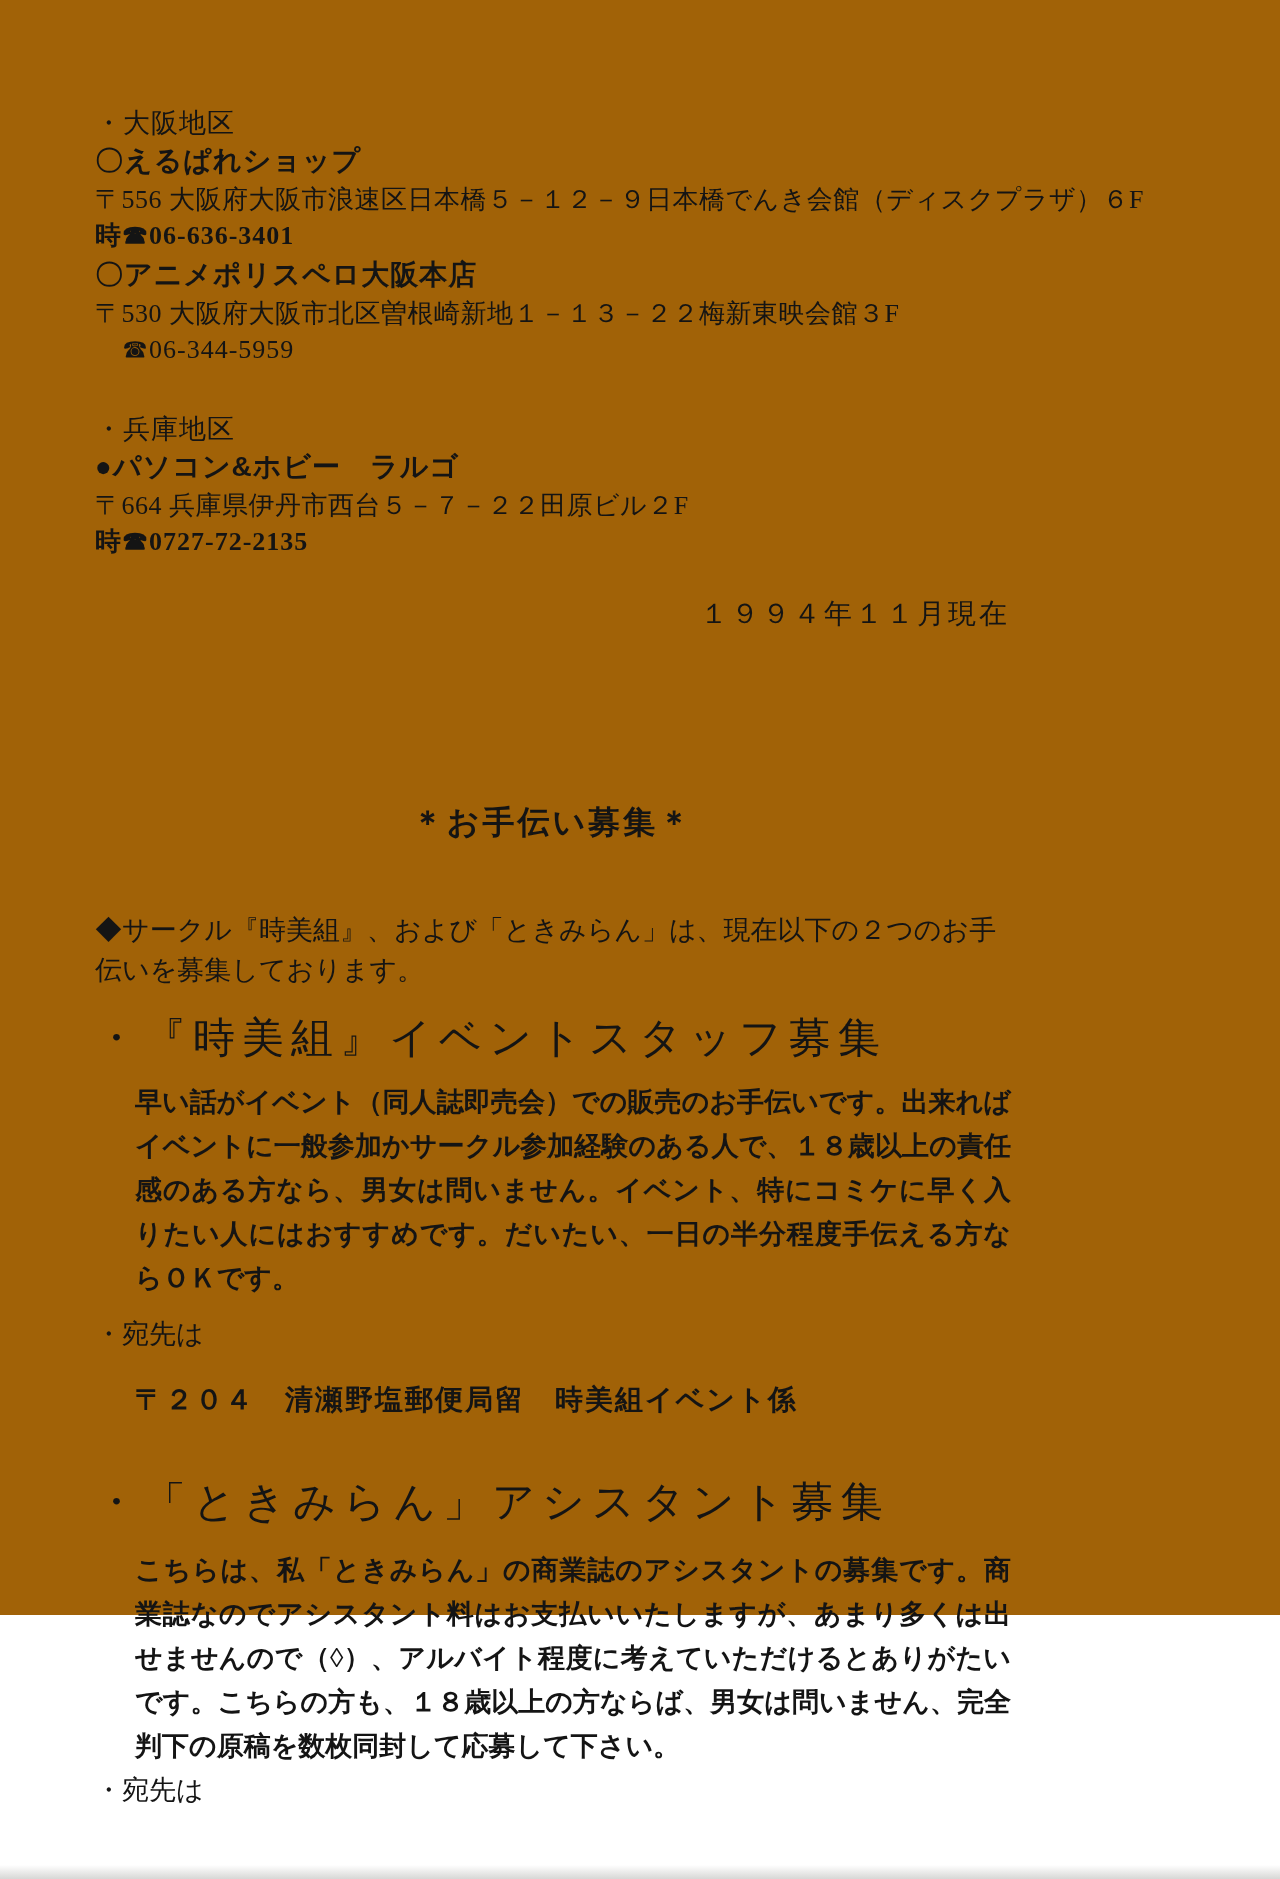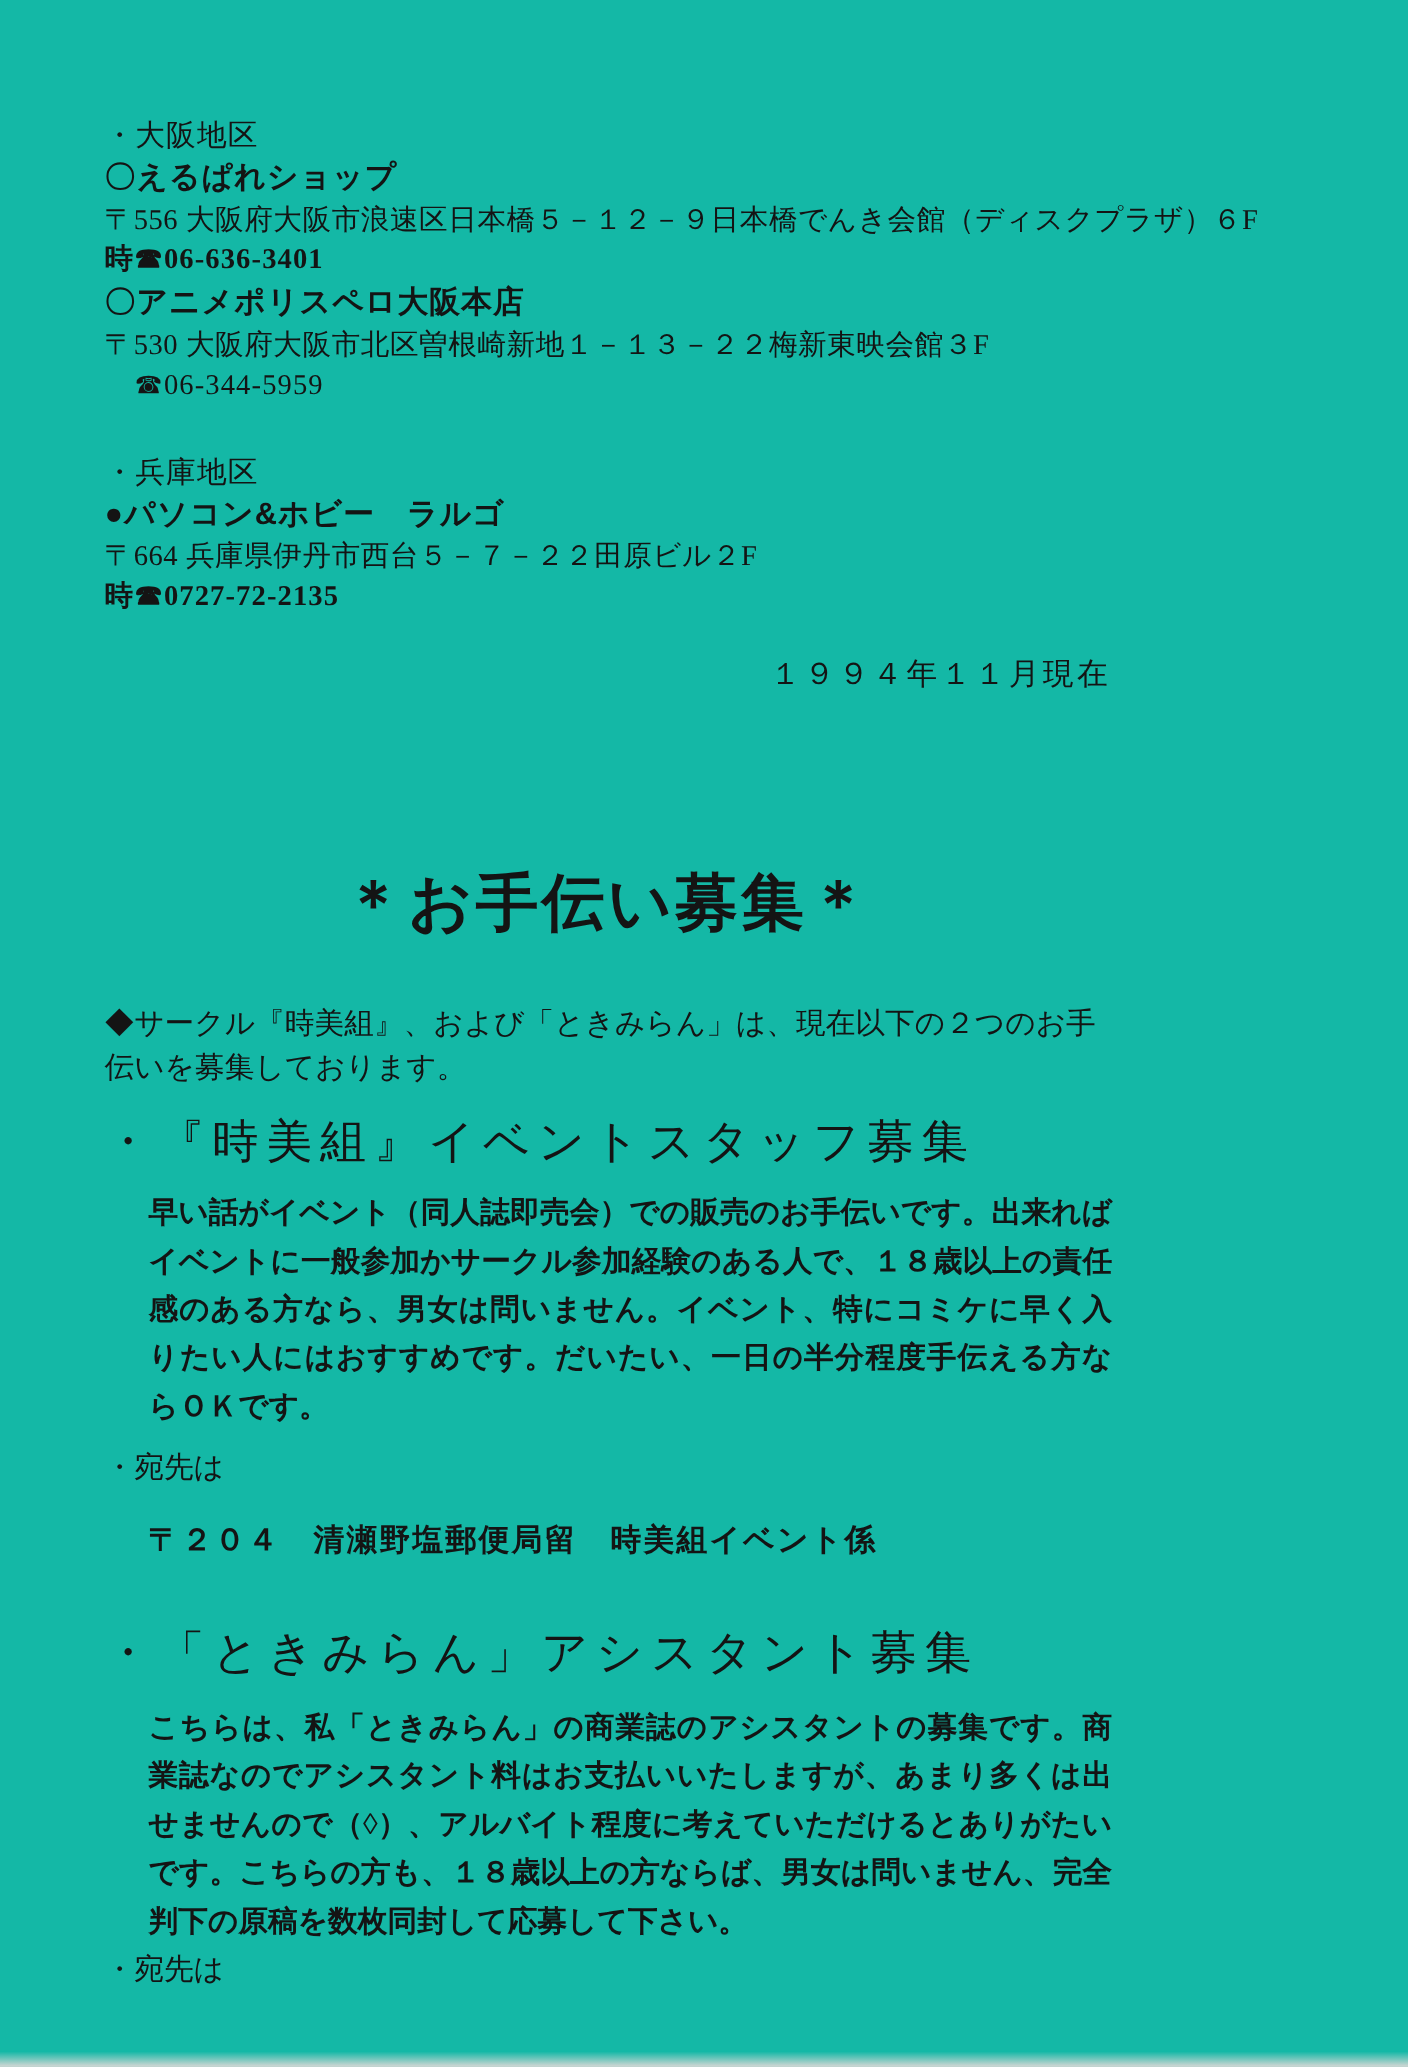--- a/index.html
+++ b/index.html
@@ -12,23 +12,23 @@
     height: 1879px;
     position: relative;
     overflow: hidden;
     color: #141414;
     font-family: "Liberation Serif", serif;
     -webkit-font-smoothing: antialiased;
   }
   .page {
     box-sizing: border-box;
     width: 1280px;
-    height: 1879px;
+    height: 1615px;
     padding: 106px 270px 16px 95px;
-    background: #14b8a6;
+    background: #a16207;
   }
   p { margin: 0; }
 
   
   .area-heading {
     font-size: 27px;
     line-height: 34px;
     letter-spacing: 1px;
   }
   .shop-name {
@@ -58,21 +58,21 @@
     text-align: right;
     font-size: 28px;
     line-height: 36px;
     letter-spacing: 3px;
   }
 
   
   .page-title {
     margin-top: 158px;
     text-align: center;
-    font-size: 57px;
+    font-size: 32px;
     line-height: 64px;
     font-weight: 700;
     letter-spacing: 3px;
   }
   .intro-text {
     margin-top: 56px;
     font-size: 27px;
     line-height: 40px;
   }
   .section-heading {

